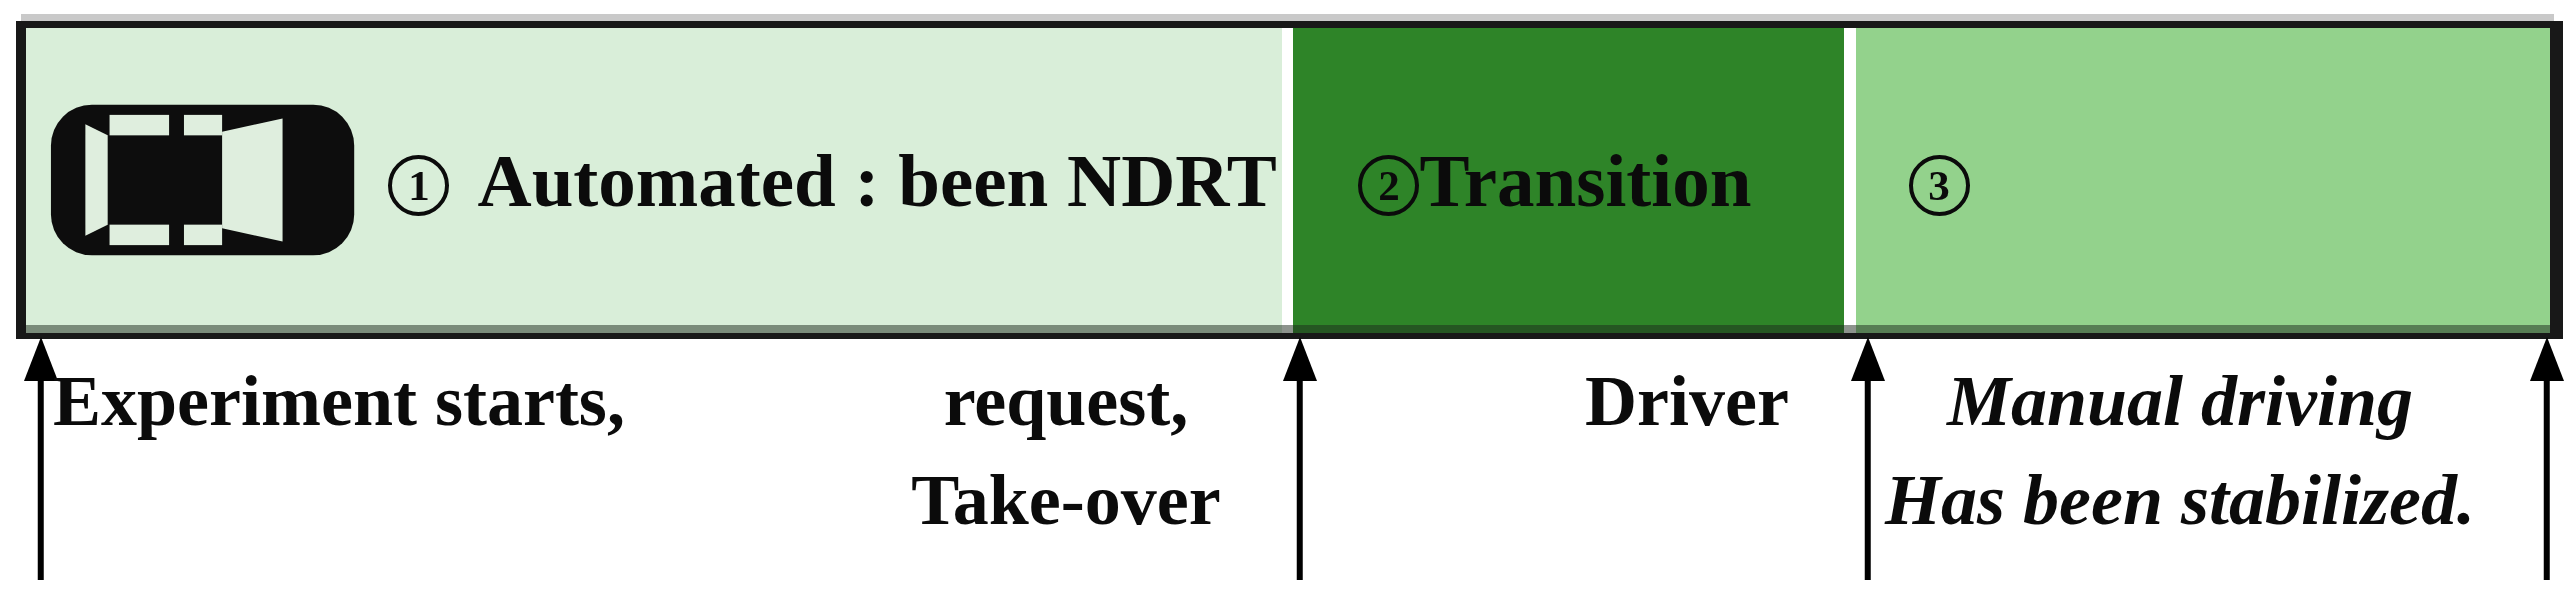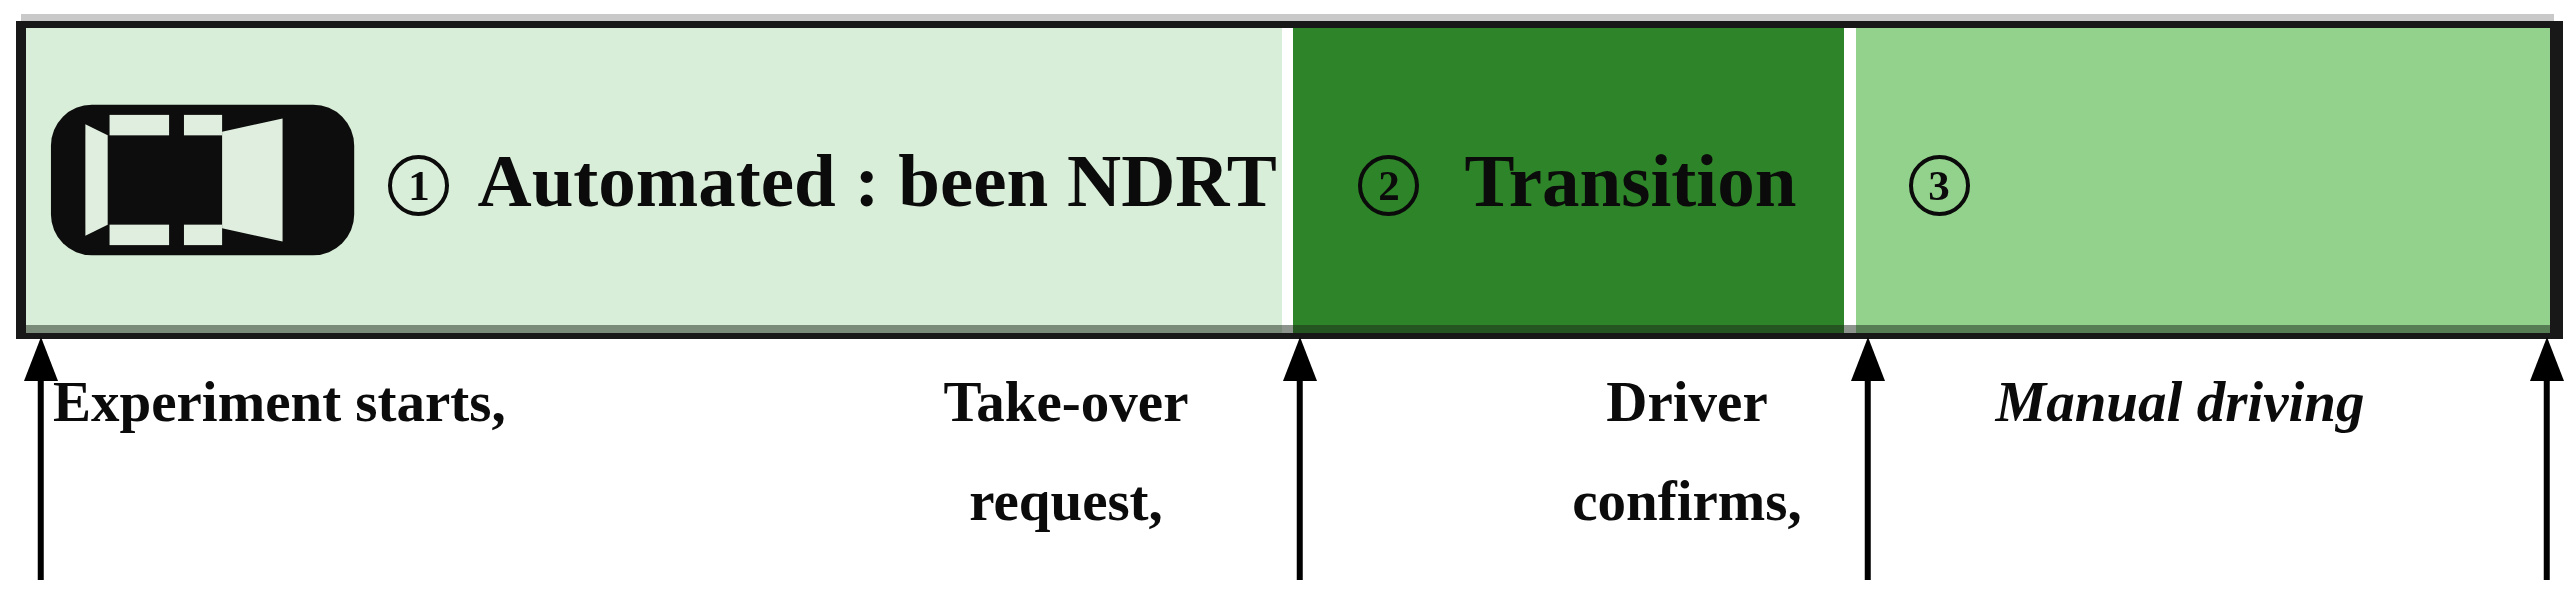--- a/index.html
+++ b/index.html
@@ -18,32 +18,32 @@
   .phase-2{width:551px;padding-left:65px;box-sizing:border-box;}
   .phase-3{flex:1;padding-left:53px;box-sizing:border-box;}
   .divider{width:11.2px;background:#ffffff;}
   .phase-label{display:flex;align-items:center;font-size:75px;line-height:1;white-space:nowrap;}
   .num-circle{
     position:relative;top:4.7px;flex:0 0 auto;box-sizing:border-box;width:61px;height:61px;
     border:4.7px solid #0b0b0b;border-radius:50%;display:inline-flex;align-items:center;justify-content:center;
     font-size:43px;line-height:1;
   }
   .gap-1{margin-left:28px;}
-  .gap-2{margin-left:45px;}
+  .gap-2{}
   .gap-3{margin-left:37px;}
   .car{flex:0 0 auto;margin-left:21.4px;margin-right:1.9px;}
   
   .arrow{position:absolute;top:337px;width:37px;height:243px;}
   .arrow .head{
     position:absolute;left:50%;transform:translateX(-50%);top:0;width:0;height:0;
     border-left:17.7px solid transparent;border-right:17.7px solid transparent;border-bottom:44px solid #000;
   }
   .arrow .shaft{position:absolute;left:50%;transform:translateX(-50%);top:35px;bottom:0;width:6.5px;background:#000;}
   
-  .event-label{position:absolute;top:352px;font-size:57px;line-height:99px;white-space:nowrap;}
+  .event-label{position:absolute;top:352px;font-size:72px;line-height:99px;white-space:nowrap;}
   .ev-a{left:53px;text-align:left;}
   .ev-b{left:824px;width:484px;text-align:center;}
   .ev-c{left:1445px;width:484px;text-align:center;}
   .ev-d{left:1826px;width:708px;text-align:center;font-style:italic;}
 </style>
 </head>
 <body>
 
 <div class="canvas">
 
@@ -108,25 +108,25 @@
   </div>
   <div class="arrow" style="left:2528px;">
     <div class="head"></div>
     <div class="shaft"></div>
   </div>
 
   <div class="event-label ev-a">
     <div>Experiment starts,</div>
   </div>
   <div class="event-label ev-b">
+    <div>request,</div>
     <div>Take-over</div>
-    <div>request,</div>
   </div>
   <div class="event-label ev-c">
     <div>Driver</div>
-    <div>confirms,</div>
   </div>
   <div class="event-label ev-d">
     <div>Manual driving</div>
+    <div>Has been stabilized.</div>
   </div>
 
 </div>
 
 
 </body></html>

